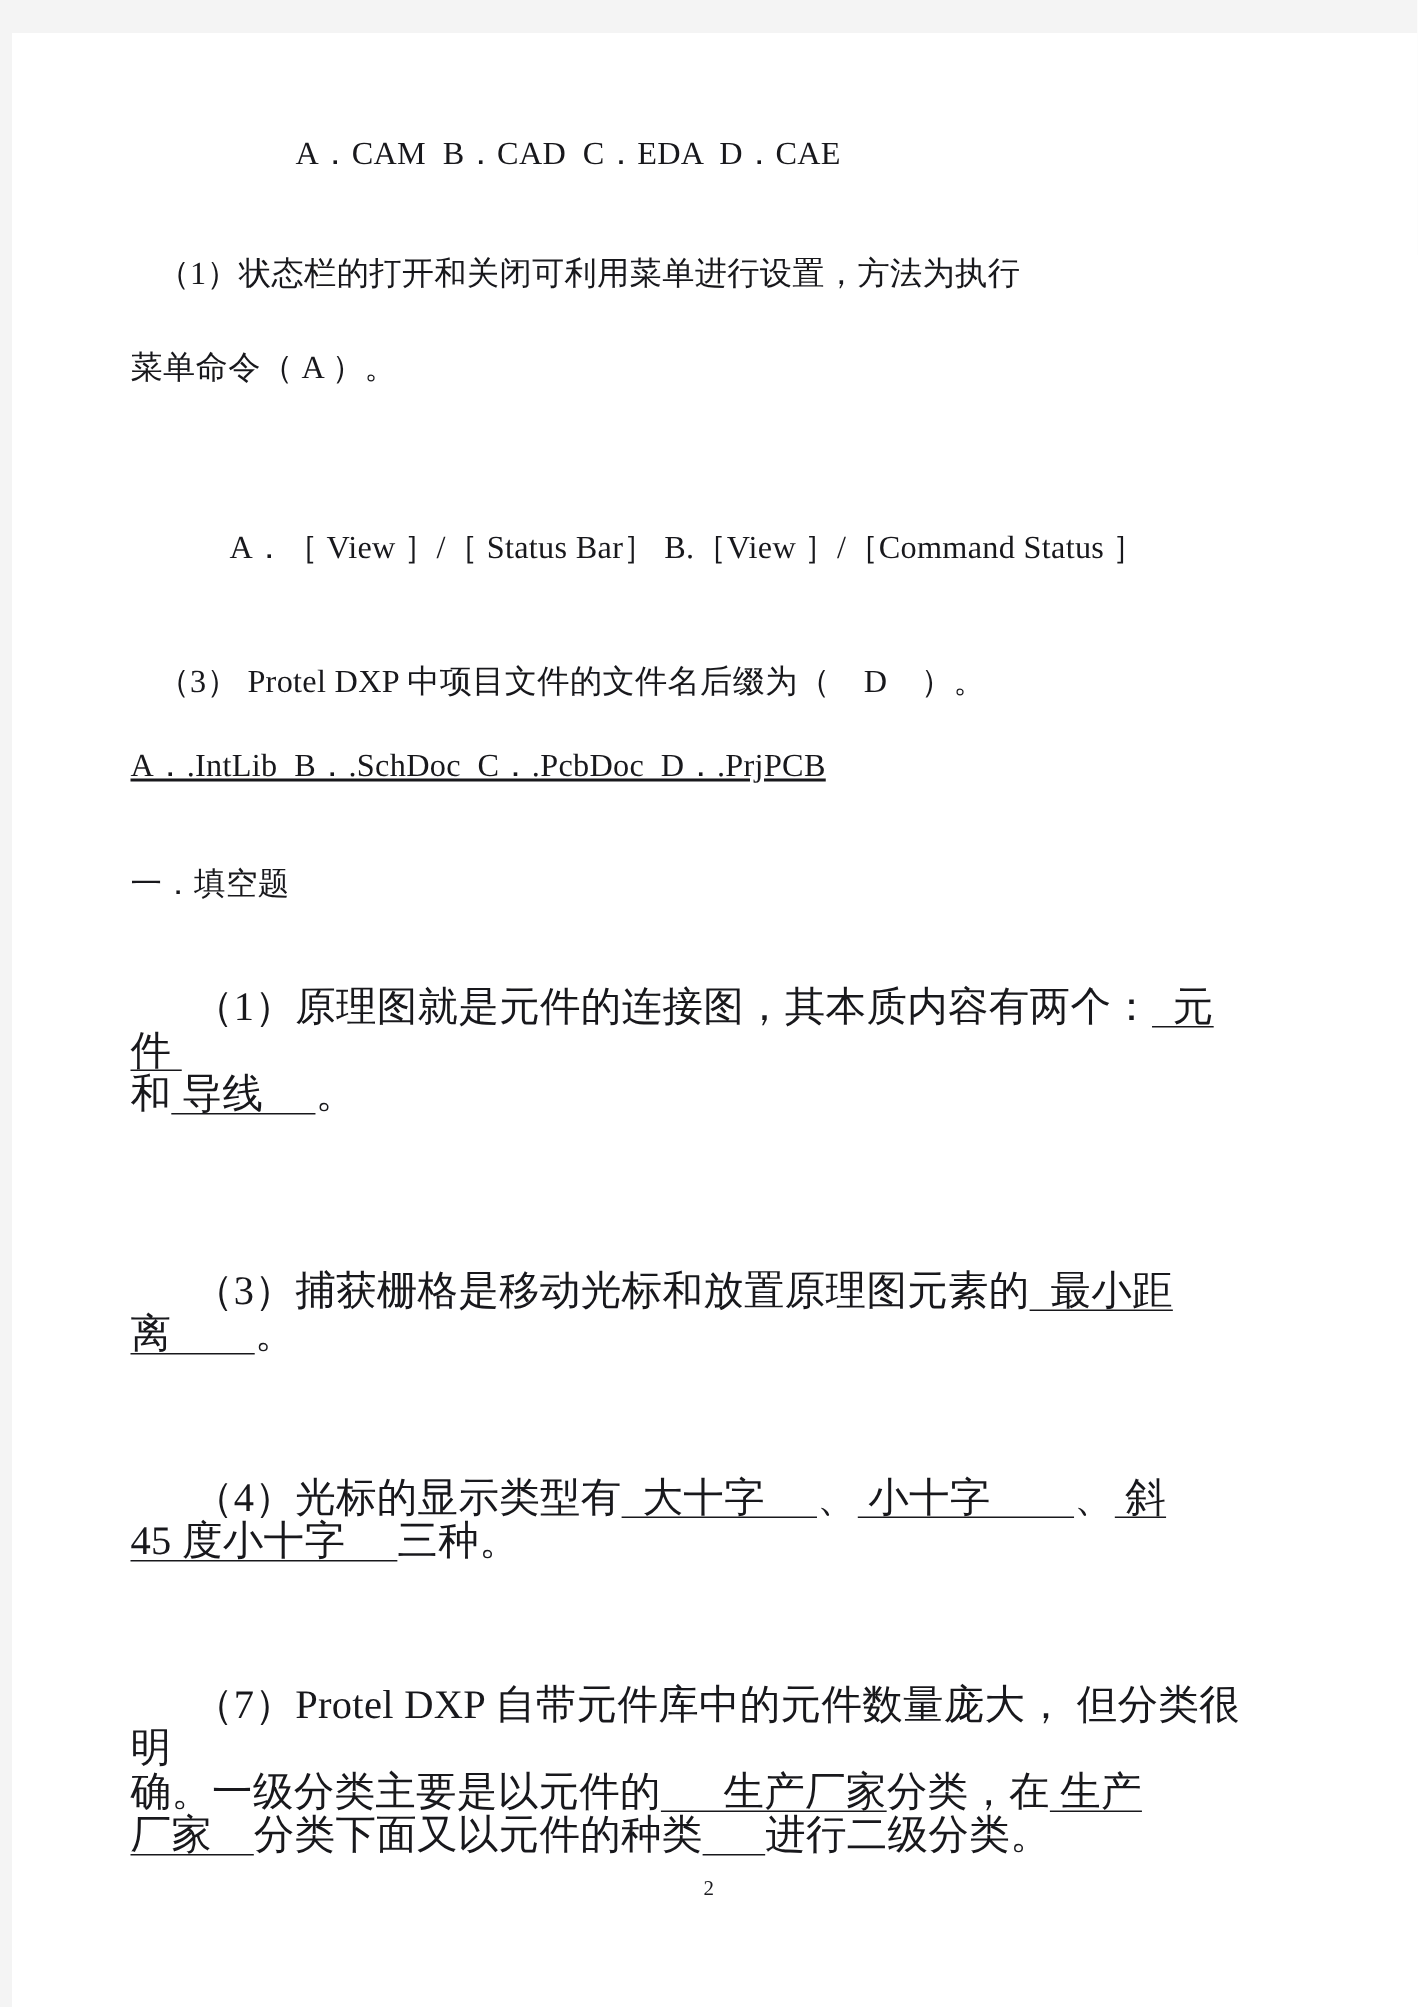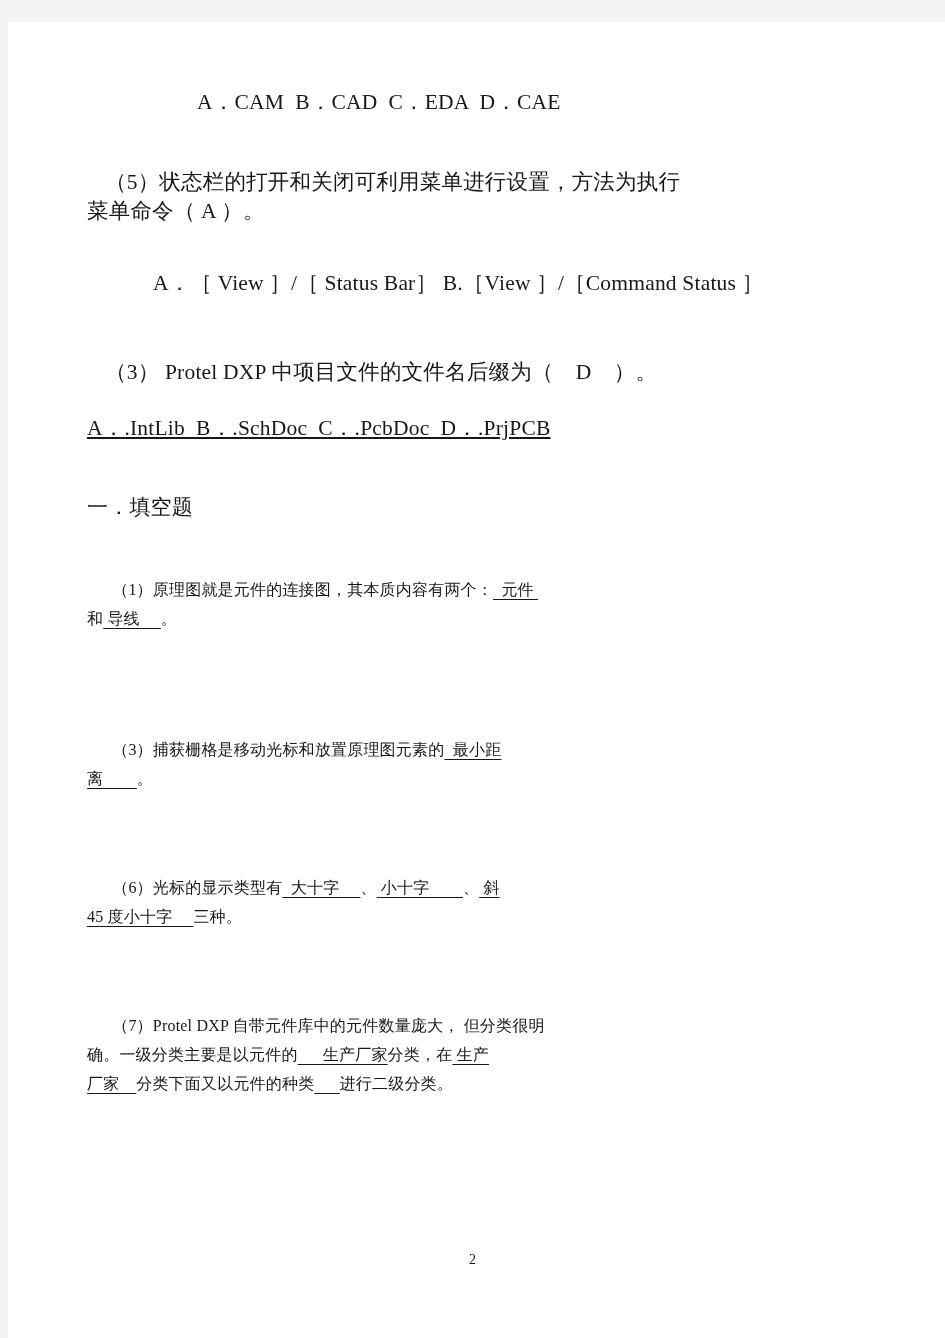--- a/index.html
+++ b/index.html
@@ -48,33 +48,33 @@
   }
 
   
   .line {
     font-size: 21.5px;
     line-height: 1.0;
     white-space: pre-wrap;
     letter-spacing: 0.2px;
   }
   .para {
-    font-size: 16px;
+    font-size: 27px;
     line-height: 29px;
     white-space: pre-wrap;
     letter-spacing: 0.2px;
   }
 
   .sp-8  { height: 8px; }
   .sp-22 { height: 22px; }
   .sp-28 { height: 28px; }
   .sp-34 { height: 34px; }
   .sp-50 { height: 50px; }
   .sp-58 { height: 58px; }
-  .indent-2 { padding-left: 48px; }
+  .indent-2 { padding-left: 48px; margin-top: 48px; }
   .indent-3 { padding-left: 92px; }
 
   .blank {
     text-decoration: underline;
     text-underline-offset: 4px;
     text-decoration-thickness: 1.3px;
   }
 
   .heading {
     font-size: 21px;
@@ -99,23 +99,23 @@
 <div class="page-sheet"></div>
 
 <div class="page-body">
 
   <div class="content">
 
     <div class="line indent-3">A．CAM  B．CAD  C．EDA  D．CAE</div>
 
     <div class="sp-58"></div>
 
-    <div class="line">（5）状态栏的打开和关闭可利用菜单进行设置，方法为执行</div>
+    <div class="line">（1）状态栏的打开和关闭可利用菜单进行设置，方法为执行</div>
     <div class="sp-8"></div>
-    <div class="line" style="margin-left:-18px;">菜单命令（ A ）。</div>
+    <div class="line" style="margin-left:-18px;margin-top:34px;">菜单命令（ A ）。</div>
 
     <div class="sp-50"></div>
 
     <div class="line indent-2">A．［ View ］/［ Status Bar］ B.［View ］/［Command Status ］</div>
 
     <div class="sp-34"></div>
 
 
     <div class="sp-34"></div>
 
@@ -142,21 +142,21 @@
     <div class="sp-22"></div>
 
     <div class="para" style="margin-left:-18px;">
       <span>（3）捕获栅格是移动光标和放置原理图元素的</span><span class="blank">  最小距</span><span>
 </span><span class="blank">离        </span><span>。</span>
     </div>
 
     <div class="sp-22"></div>
 
     <div class="para" style="margin-left:-18px;">
-      <span>（6）光标的显示类型有</span><span class="blank">  大十字     </span><span>、</span><span class="blank"> 小十字        </span><span>、</span><span class="blank"> 斜</span><span>
+      <span>（4）光标的显示类型有</span><span class="blank">  大十字     </span><span>、</span><span class="blank"> 小十字        </span><span>、</span><span class="blank"> 斜</span><span>
 </span><span class="blank">45 度小十字     </span><span>三种。</span>
     </div>
 
     <div class="sp-22"></div>
 
     <div class="para" style="margin-left:-18px;">
       <span>（7）Protel DXP 自带元件库中的元件数量庞大， 但分类很明
 确。一级分类主要是以元件的</span><span class="blank">      生产厂家</span><span>分类，在</span><span class="blank"> 生产</span><span>
 </span><span class="blank">厂家    </span><span>分类下面又以元件的种类</span><span class="blank">      </span><span>进行二级分类。</span>
     </div>

